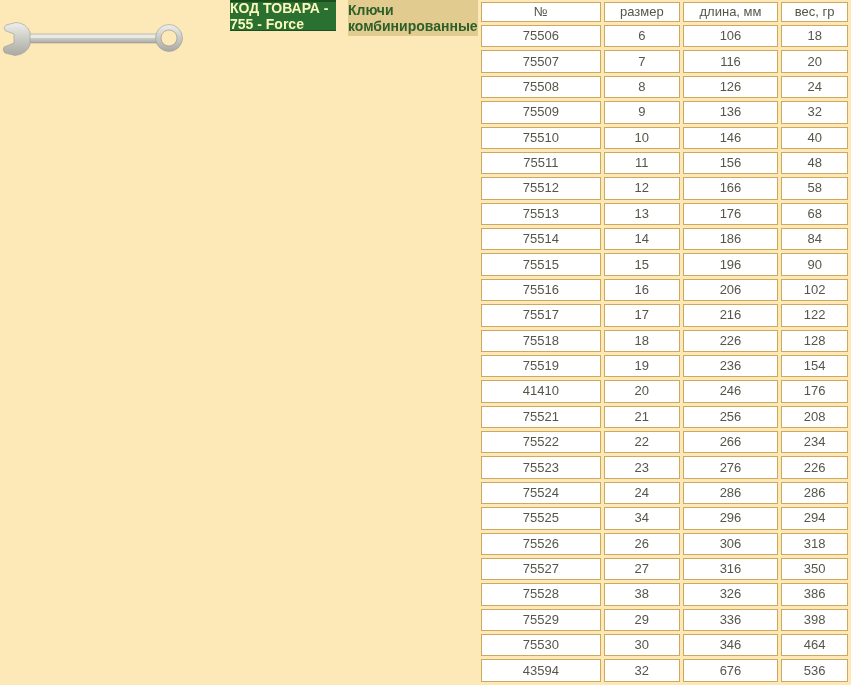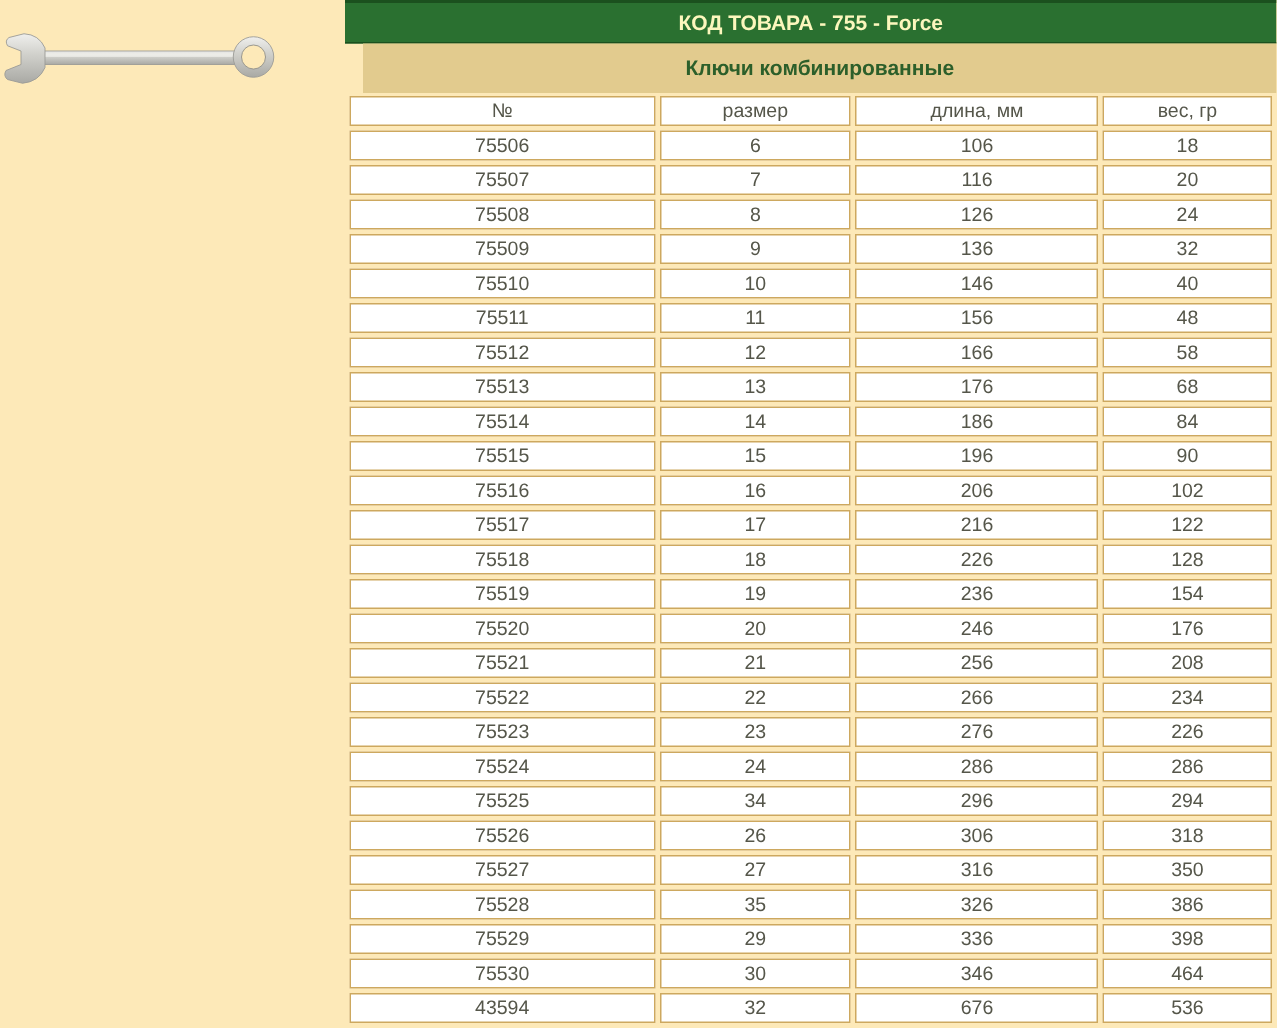--- a/index.html
+++ b/index.html
@@ -7,21 +7,21 @@
     width: 851px; height: 685px;
     background: #fde9b8;
     font-family: "Liberation Sans", sans-serif;
     overflow: hidden;
   }
   .layout { display: flex; width: 851px; height: 685px; }
 
   .left-pane { flex: 0 0 230px; width: 230px; position: relative; }
   .wrench-img { position: absolute; top: 20px; left: 2px; width: 186px; height: 38px; }
 
-  .right-pane { flex: 1 1 auto; display: flex; flex-direction: column; min-width: 0; }
+  .right-pane { flex: 1 1 auto; display: flex; flex-direction: row; min-width: 0; }
 
   .title-bar {
     height: 28px;
     background: #2a7030;
     border-top: 2px solid #1b501e;
     border-bottom: 1px solid #1b501e;
     color: #fcf7bd;
     font-weight: bold;
     font-size: 14px;
     display: flex; align-items: center; justify-content: center;
@@ -198,21 +198,21 @@
             <td>226</td>
             <td>128</td>
           </tr>
           <tr>
             <td>75519</td>
             <td>19</td>
             <td>236</td>
             <td>154</td>
           </tr>
           <tr>
-            <td>75520</td>
+            <td>41410</td>
             <td>20</td>
             <td>246</td>
             <td>176</td>
           </tr>
           <tr>
             <td>75521</td>
             <td>21</td>
             <td>256</td>
             <td>208</td>
           </tr>
@@ -247,21 +247,21 @@
             <td>318</td>
           </tr>
           <tr>
             <td>75527</td>
             <td>27</td>
             <td>316</td>
             <td>350</td>
           </tr>
           <tr>
             <td>75528</td>
-            <td>35</td>
+            <td>38</td>
             <td>326</td>
             <td>386</td>
           </tr>
           <tr>
             <td>75529</td>
             <td>29</td>
             <td>336</td>
             <td>398</td>
           </tr>
           <tr>

